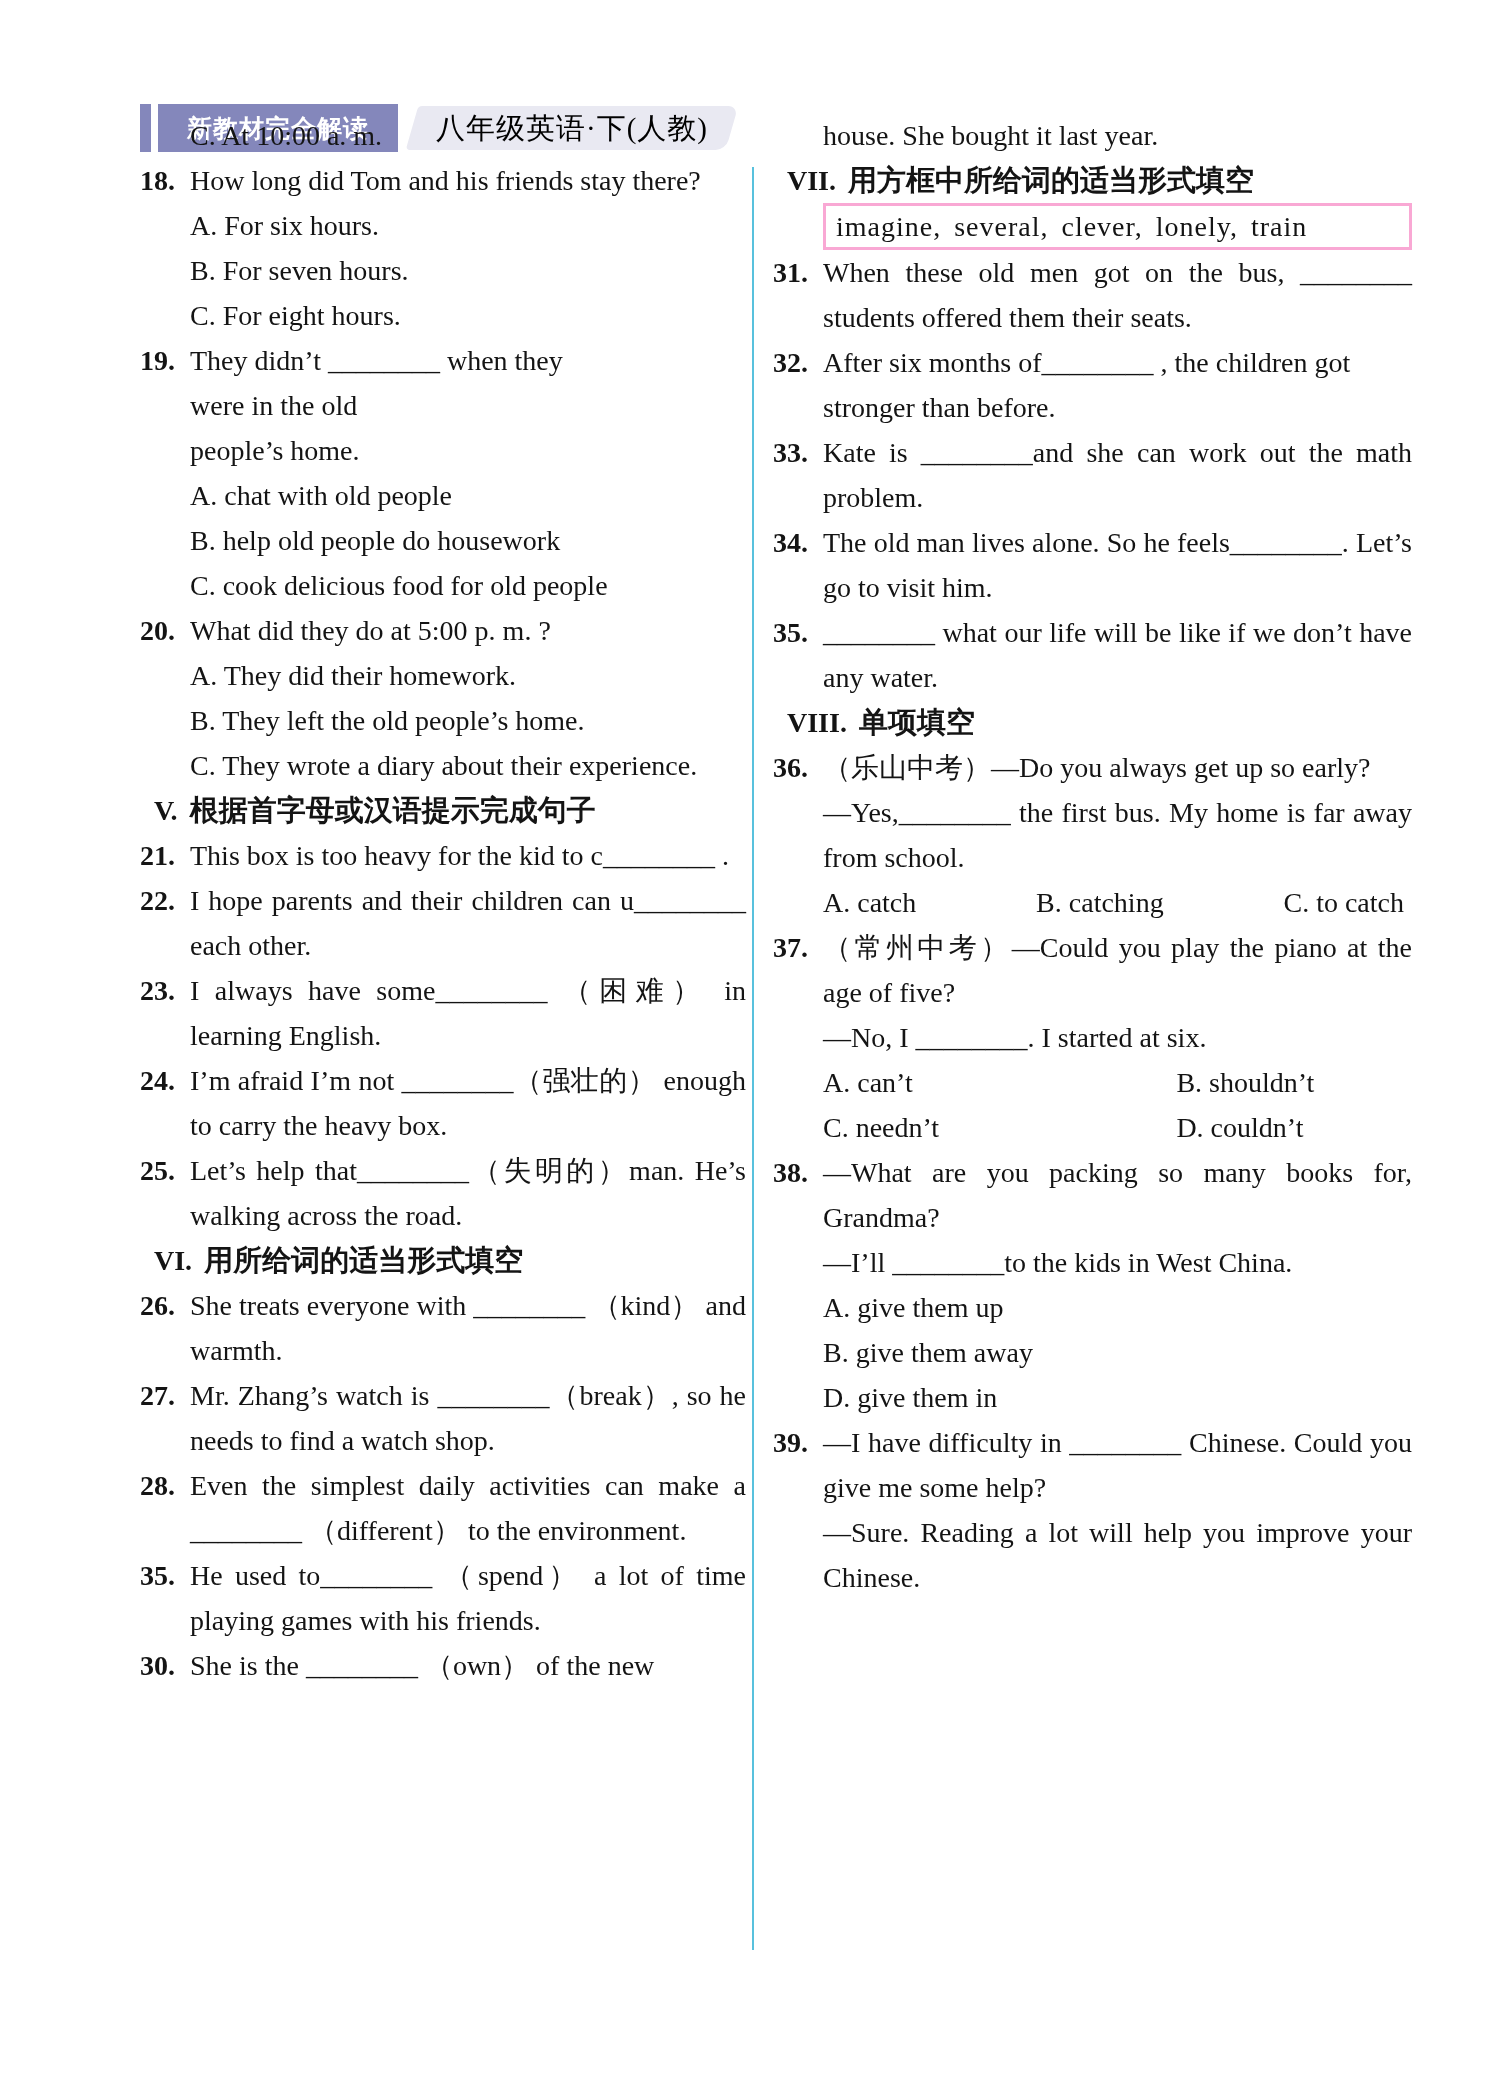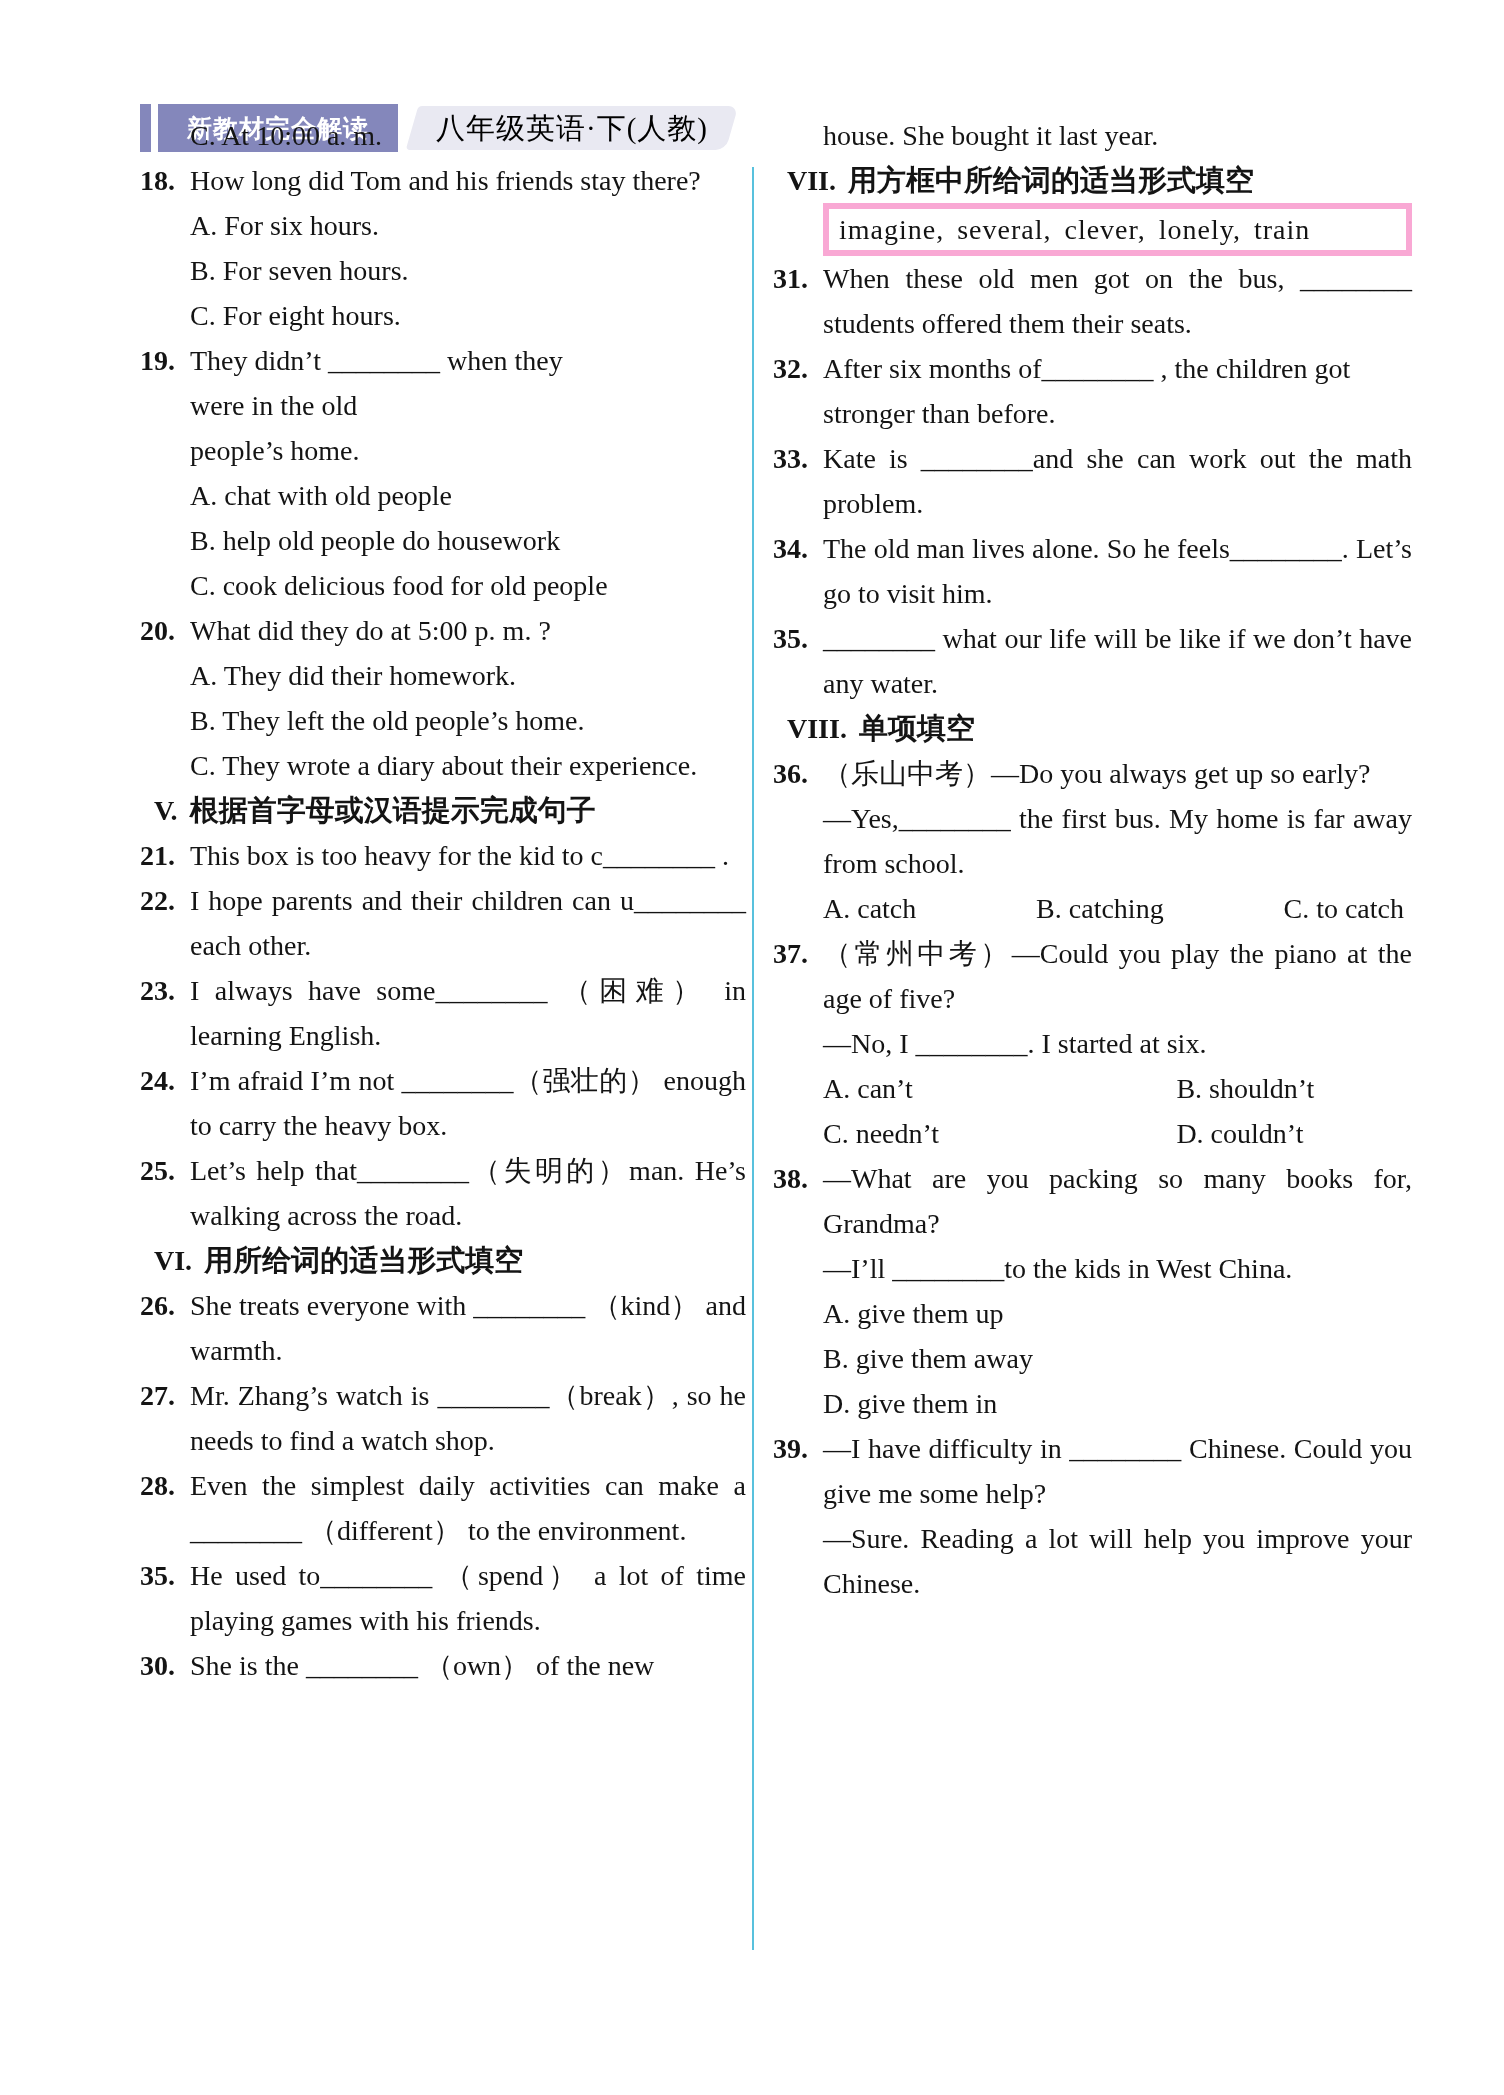--- a/index.html
+++ b/index.html
@@ -40,21 +40,21 @@
   .opt-row { text-align:justify; }
   .opt-row.cols2 { display:grid; grid-template-columns:60% 40%; }
   .opt-row.cols3 { display:flex; justify-content:space-between; padding-right:8px; }
   .opt { text-align:left; }
   .sec { font-weight:700; padding-left:14px; white-space:nowrap; }
   .sec-label { margin-right:12px; }
   .sec-title { font-family:"Liberation Sans","DejaVu Sans",sans-serif; font-size:29px; }
   .box-wrap { padding-left:50px; line-height:45px; }
   .word-box {
     display:inline-block; width:100%; box-sizing:border-box;
-    border:6px solid #f9a8d4; line-height:41px; padding:0 10px;
+    border:3px solid #f9a8d4; line-height:41px; padding:0 10px;
     letter-spacing:1px; word-spacing:5px; white-space:nowrap;font-family:Liberation Serif, serif;
   }
 </style>
 </head>
 <body>
 
 <div class="header">
   <div class="header-bar"></div>
   <div class="brand-badge">
     <span>新教材完全解读</span>

